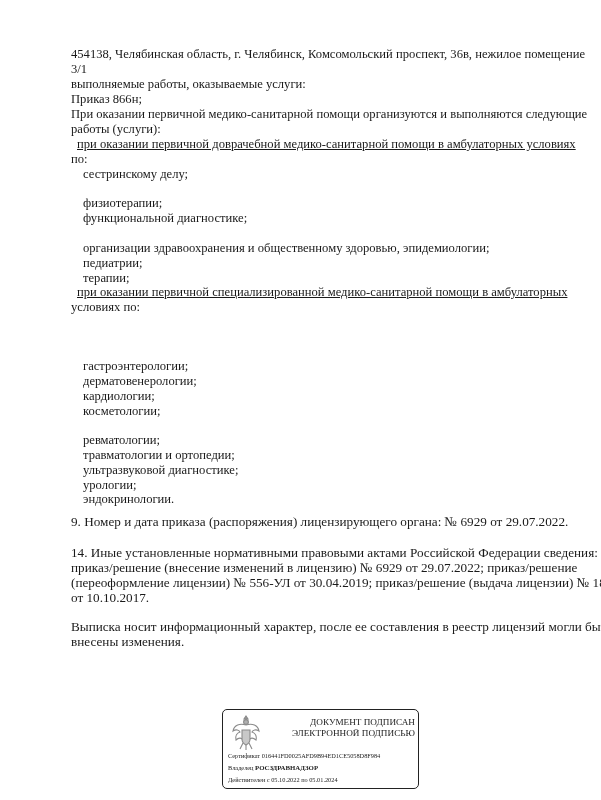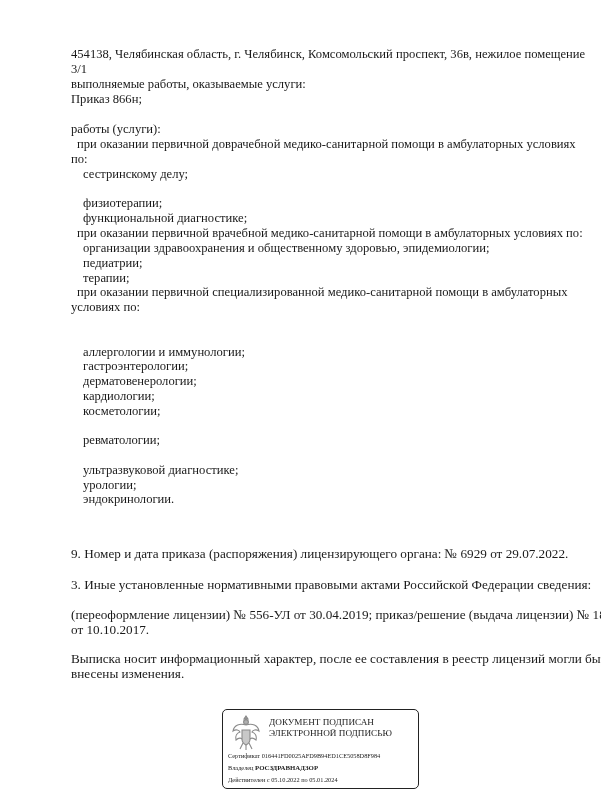--- a/index.html
+++ b/index.html
@@ -5,75 +5,76 @@
   html, body { margin: 0; padding: 0; }
   body {
     width: 601px; height: 800px; background: #ffffff; position: relative; overflow: hidden;
     font-family: "Liberation Serif", "DejaVu Serif", serif; color: #1a1a1a;
   }
   .page { position: absolute; left: 0; top: 0; width: 504px; height: 800px; }
   .line {
     position: absolute; left: 71px; white-space: nowrap;
     font-size: 12.6px; line-height: 14px;
   }
-  .i1 { left: 77px; }
+  .i1 { left: 77px; text-decoration: underline; }
   .i2 { left: 83px; }
-  .big { font-size: 13.2px; margin-top: 32px; }
+  .big { font-size: 13.2px; }
 
   .sig-box {
     position: absolute; left: 222px; top: 709px; width: 197px; height: 80px;
     border: 1.6px solid #222; border-radius: 5px; box-sizing: border-box;
   }
   .emblem { position: absolute; left: 7px; top: 3px; width: 32px; height: 40px; }
   .sig-title {
-    position: absolute; left: 46px; width: 146px; top: 7px; text-align: left;
+    position: absolute; left: 46px; width: 146px; top: 7px; text-align: right;
     font-size: 9.2px; line-height: 11px; color: #222;
   }
   .sig-row {
     position: absolute; left: 5px; font-size: 6.3px; line-height: 8px; white-space: nowrap; color: #222;
   }
   .sig-row b { font-weight: bold; font-size: 6.8px; }
 </style>
 </head>
 <body>
 
 <div class="page">
 
   <div class="line" style="top:47px">454138, Челябинская область, г. Челябинск, Комсомольский проспект, 36в, нежилое помещение</div>
   <div class="line" style="top:62px">3/1</div>
   <div class="line" style="top:77px">выполняемые работы, оказываемые услуги:</div>
   <div class="line" style="top:92px">Приказ 866н;</div>
+  <div class="line" style="top:107px">При оказании первичной медико-санитарной помощи организуются и выполняются следующие</div>
   <div class="line" style="top:122px">работы (услуги):</div>
 
   <div class="line i1" style="top:137px">при оказании первичной доврачебной медико-санитарной помощи в амбулаторных условиях</div>
   <div class="line" style="top:152px">по:</div>
   <div class="line i2" style="top:167px">сестринскому делу;</div>
   <div class="line i2" style="top:196px">физиотерапии;</div>
   <div class="line i2" style="top:211px">функциональной диагностике;</div>
 
-  <div class="line i1" style="top:226px">при оказании первичной врачебной медико-санитарной помощи в амбулаторных условиях по:</div>
   <div class="line i2" style="top:241px">организации здравоохранения и общественному здоровью, эпидемиологии;</div>
   <div class="line i2" style="top:256px">педиатрии;</div>
   <div class="line i2" style="top:271px">терапии;</div>
 
   <div class="line i1" style="top:285px">при оказании первичной специализированной медико-санитарной помощи в амбулаторных</div>
   <div class="line" style="top:300px">условиях по:</div>
-  <div class="line i2" style="top:345px">аллергологии и иммунологии;</div>
   <div class="line i2" style="top:359px">гастроэнтерологии;</div>
   <div class="line i2" style="top:374px">дерматовенерологии;</div>
   <div class="line i2" style="top:389px">кардиологии;</div>
   <div class="line i2" style="top:404px">косметологии;</div>
   <div class="line i2" style="top:433px">ревматологии;</div>
+  <div class="line i2" style="top:448px">травматологии и ортопедии;</div>
   <div class="line i2" style="top:463px">ультразвуковой диагностике;</div>
   <div class="line i2" style="top:478px">урологии;</div>
   <div class="line i2" style="top:492px">эндокринологии.</div>
 
   <div class="line big" style="top:515px">9. Номер и дата приказа (распоряжения) лицензирующего органа: № 6929 от 29.07.2022.</div>
 
-  <div class="line big" style="top:546px">3. Иные установленные нормативными правовыми актами Российской Федерации сведения:</div>
+  <div class="line big" style="top:546px">14. Иные установленные нормативными правовыми актами Российской Федерации сведения:</div>
+  <div class="line big" style="top:561px">приказ/решение (внесение изменений в лицензию) № 6929 от 29.07.2022; приказ/решение</div>
   <div class="line big" style="top:576px">(переоформление лицензии) № 556-УЛ от 30.04.2019; приказ/решение (выдача лицензии) № 1859</div>
   <div class="line big" style="top:591px">от 10.10.2017.</div>
 
   <div class="line big" style="top:620px">Выписка носит информационный характер, после ее составления в реестр лицензий могли быть</div>
   <div class="line big" style="top:635px">внесены изменения.</div>
 
   <div class="sig-box">
     <svg class="emblem" viewBox="0 0 32 40">
       <g fill="none" stroke="#8a8a8a" stroke-width="1.1">
         <path d="M16 3 l2 3 h-4 z" fill="#9a9a9a"></path>

